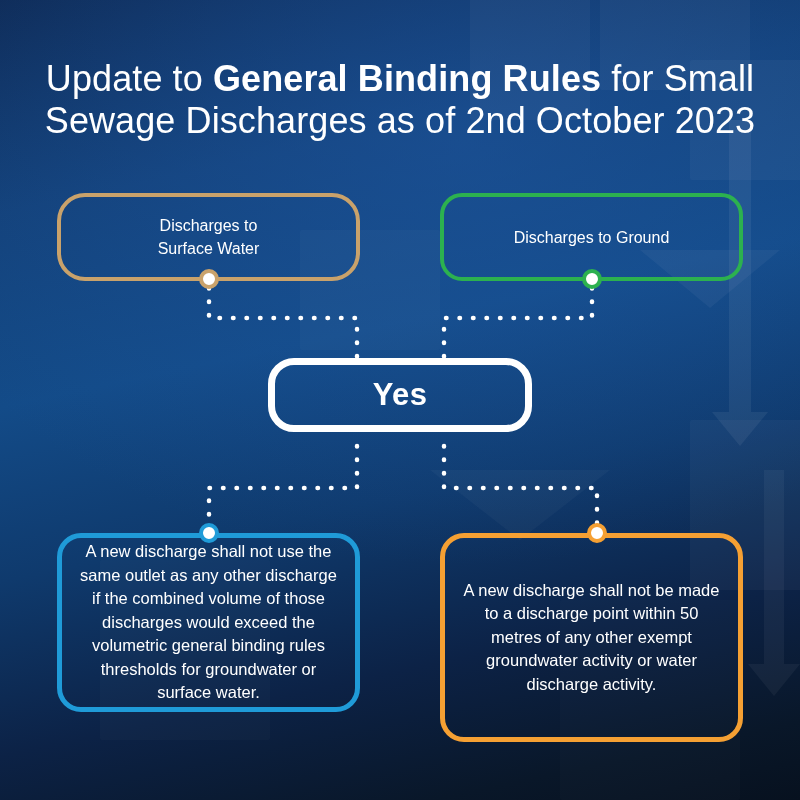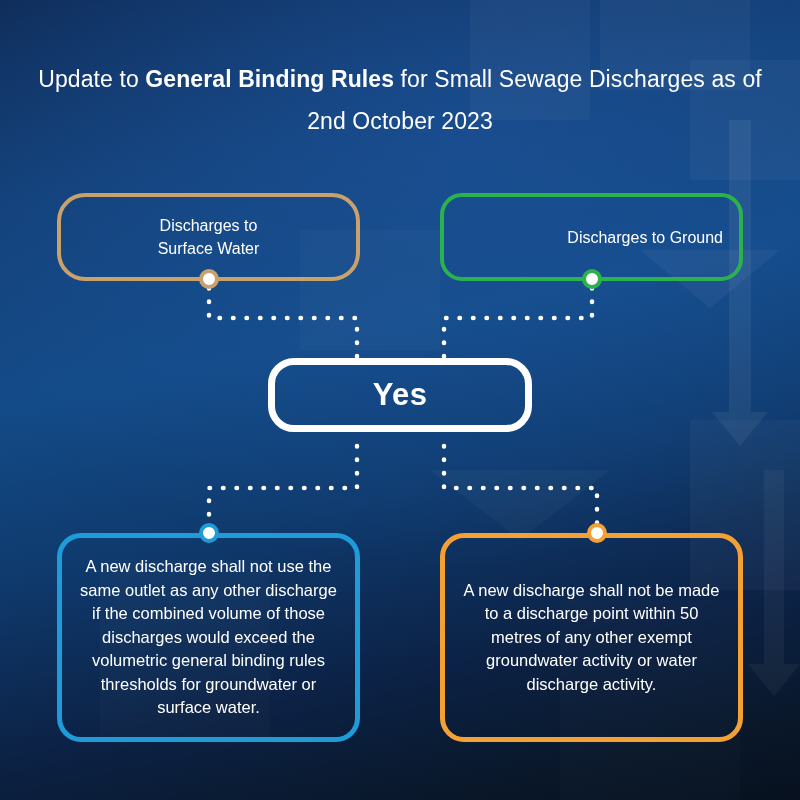--- a/index.html
+++ b/index.html
@@ -64,21 +64,21 @@
   }
 
   
   .title {
     position: absolute;
     left: 0;
     right: 0;
     top: 58px;
     text-align: center;
     color: #ffffff;
-    font-size: 23px;
+    font-size: 36px;
     line-height: 42px;
     font-weight: 400;
     letter-spacing: 0.1px;
     padding: 0 36px;
     box-sizing: border-box;
   }
   .title b {
     font-weight: 700;
   }
 
@@ -129,21 +129,21 @@
     border-width: 5px;
     border-style: solid;
     border-radius: 24px;
     font-size: 16.5px;
     line-height: 23.5px;
     font-weight: 500;
   }
   #node-rule-outlet {
     left: 57px;
     top: 533px;
-    height: 209px;
+    height: 179px;
   }
   #node-rule-distance {
     left: 440px;
     top: 533px;
     height: 209px;
   }
 
   
   .node-dot {
     position: absolute;
@@ -214,21 +214,21 @@
 
     <path d="M444,446 L444,488 L597,488 L597,524" stroke="#FFFFFF"></path>
   </svg>
 
   <div class="node node-top" id="node-surface-water" style="border-color: rgb(201, 162, 107); border-radius: 28px;">
     <span class="node-text">Discharges to
 Surface Water</span>
   </div>
   <div class="node-dot ring" style="left: 209px; top: 279px; border-color: rgb(201, 162, 107);"></div>
 
-  <div class="node node-top" id="node-ground" style="border-color: rgb(44, 177, 79); justify-content: flex-end;">
+  <div class="node node-top" id="node-ground" style="border-color: rgb(44, 177, 79);">
     <span class="node-text">Discharges to Ground</span>
   </div>
   <div class="node-dot ring" style="left: 592px; top: 279px; border-color: rgb(44, 177, 79);"></div>
 
   <div class="node node-decision" id="node-yes" style="border-color: rgb(255, 255, 255);">
     <span class="node-text">Yes</span>
   </div>
 
   <div class="node node-bottom" id="node-rule-outlet" style="border-color: rgb(31, 155, 216);">
     <span class="node-text">A new discharge shall not use the same outlet as any other discharge if the combined volume of those discharges would exceed the volumetric general binding rules thresholds for groundwater or surface water.</span>

